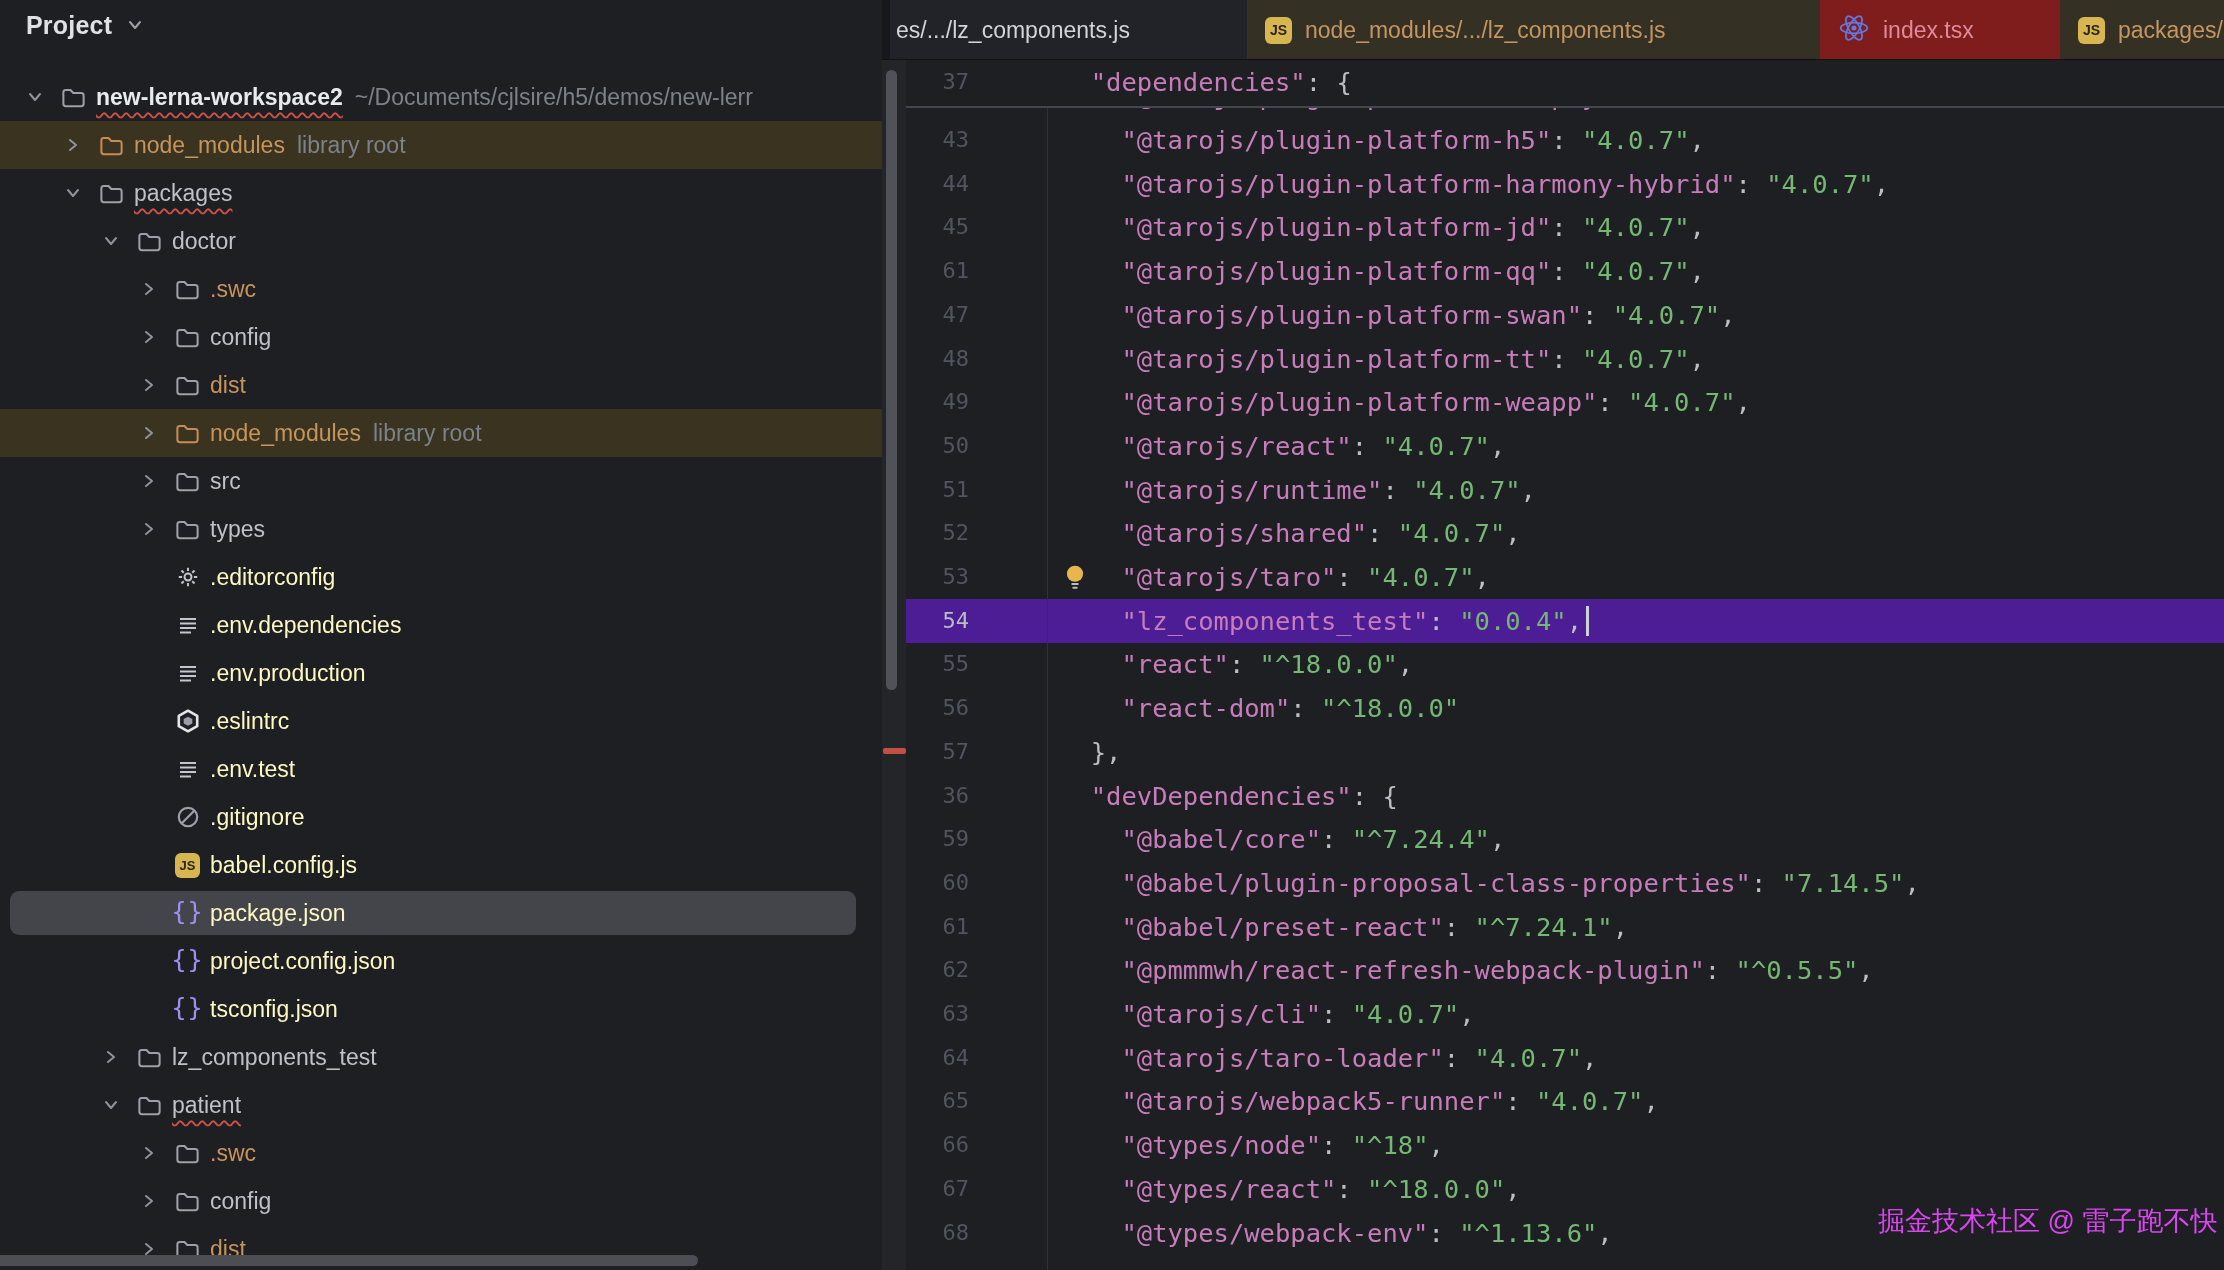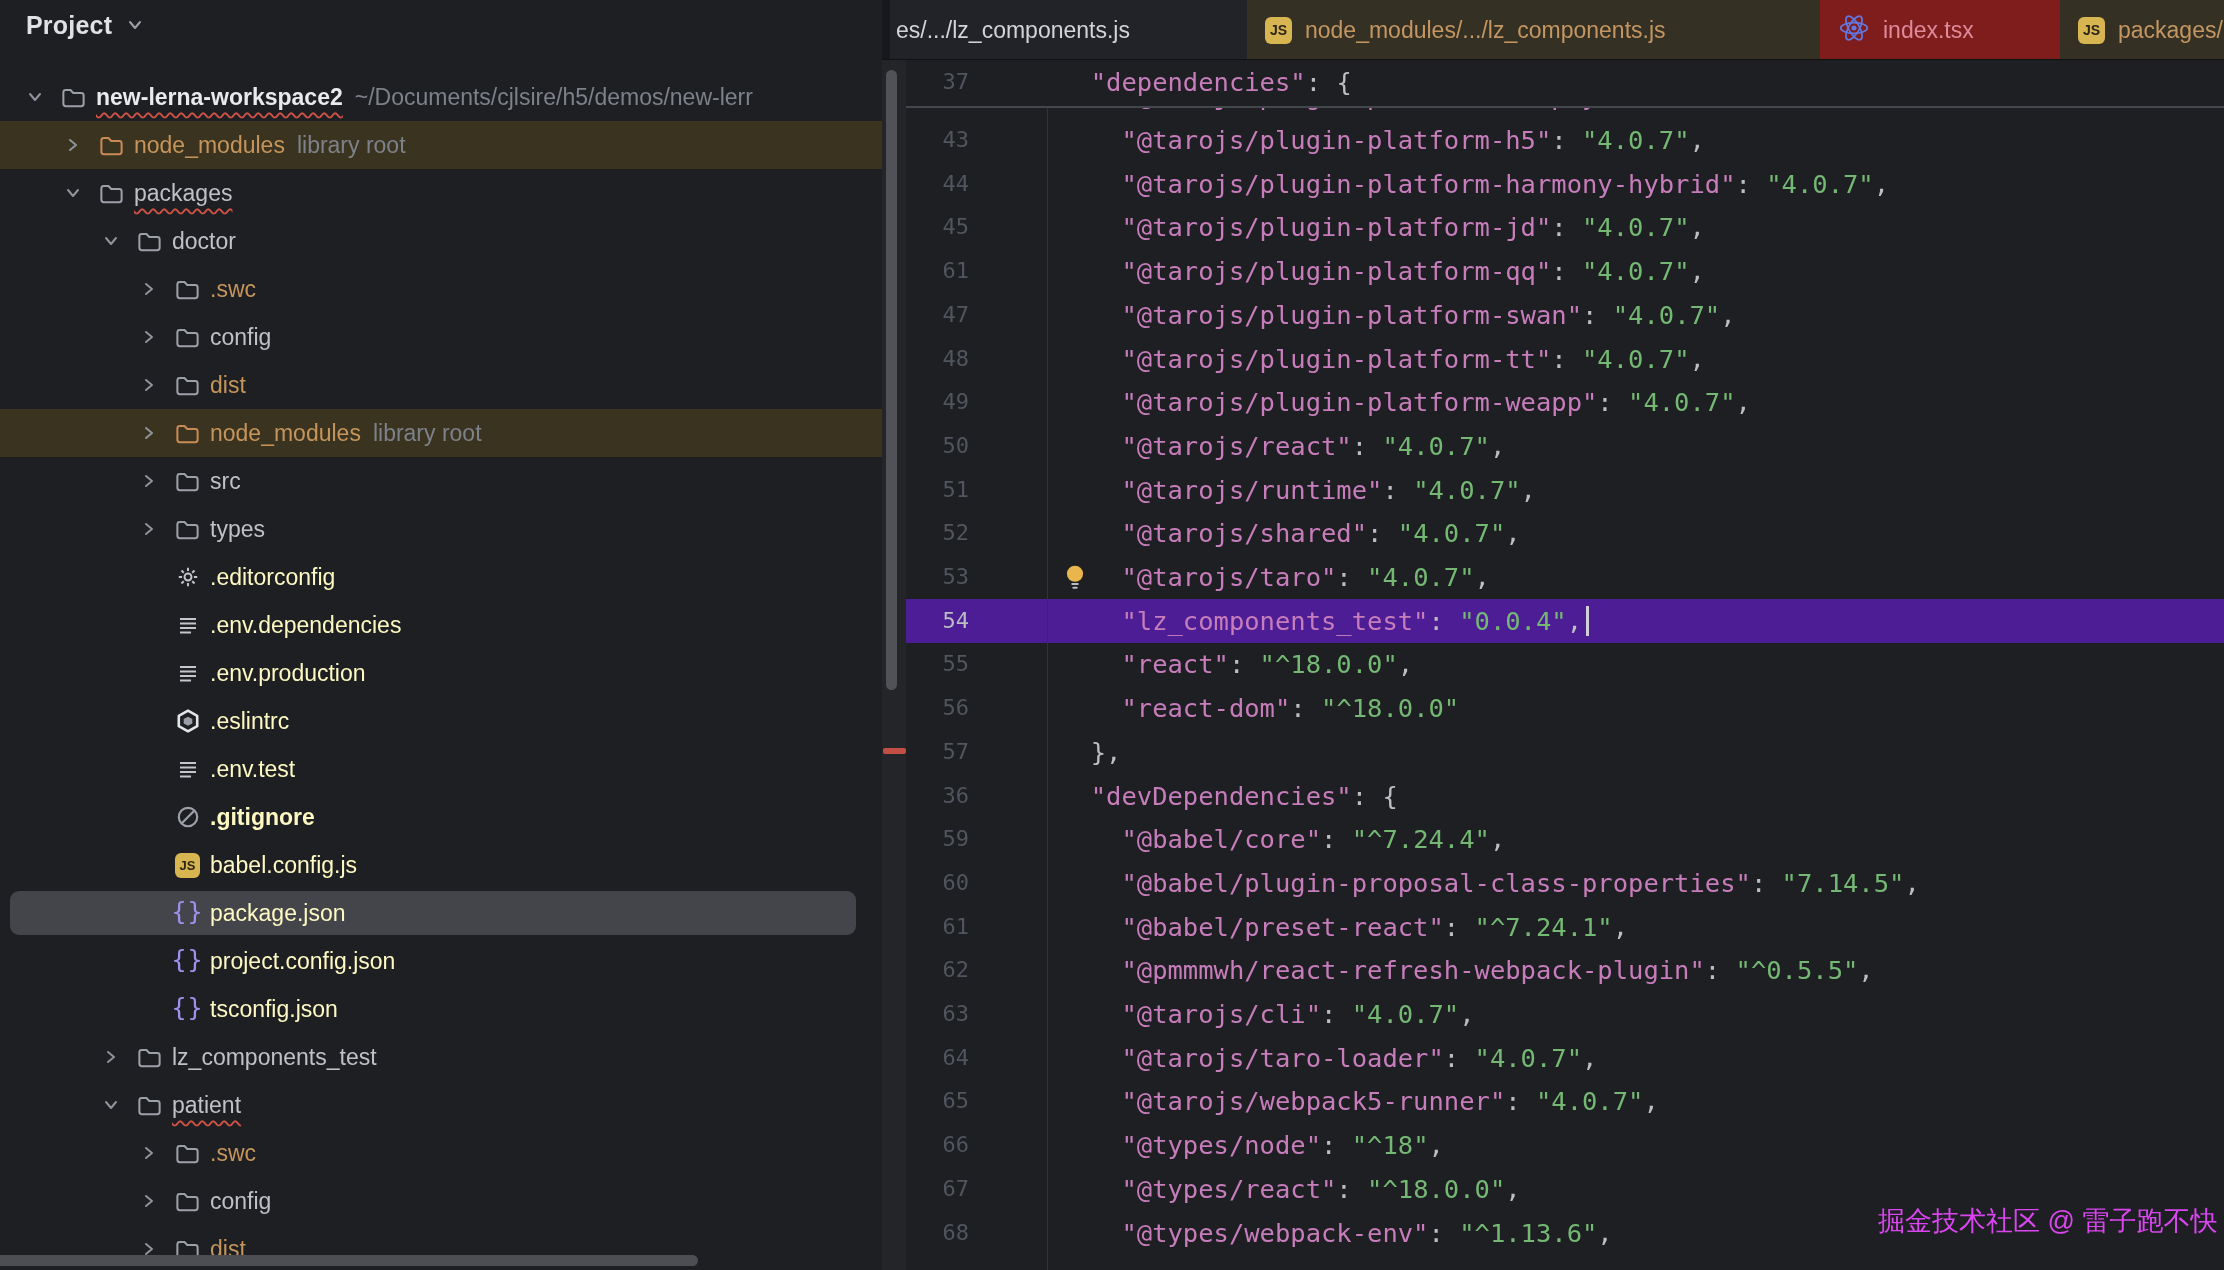--- a/index.html
+++ b/index.html
@@ -271,21 +271,21 @@
           </span>
           <span class="tlabel c-pink" style="left: 210px;">.env.test</span>
         </div>
         <div class="trow">
           <span class="ticon" style="left: 174px;">
             <svg width="26" height="26" viewBox="0 0 24 24">
               <circle cx="12" cy="12" r="8.5" fill="none" stroke="#9da0a8" stroke-width="2"></circle>
               <line x1="6.5" y1="17.5" x2="17.5" y2="6.5" stroke="#9da0a8" stroke-width="2"></line>
             </svg>
           </span>
-          <span class="tlabel c-pink" style="left: 210px; font-weight: bold;">.gitignore</span>
+          <span class="tlabel c-pink" style="left: 210px;">.gitignore</span>
         </div>
         <div class="trow">
           <span class="ticon" style="left: 174px;">
             <span class="jsbadge">JS</span>
           </span>
           <span class="tlabel c-pink" style="left: 210px;">babel.config.js</span>
         </div>
         <div class="trow">
           <div class="sel-bg"></div>
           <span class="ticon" style="left: 174px;">

